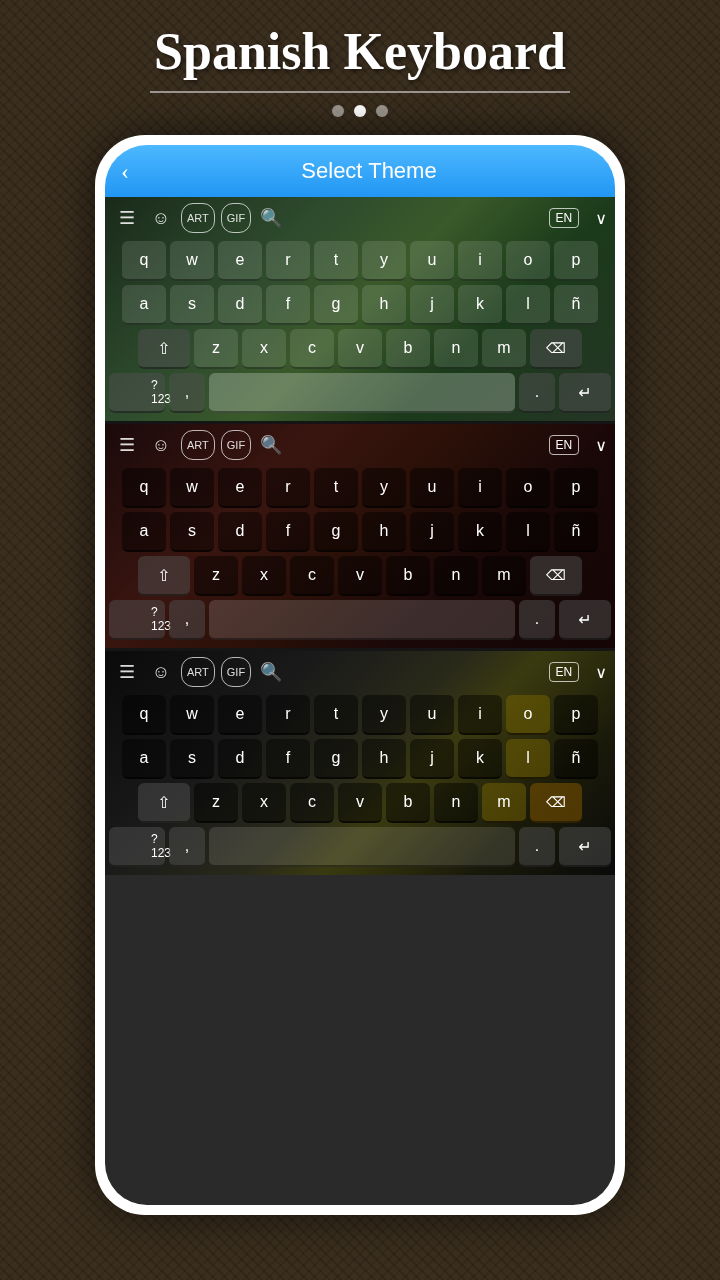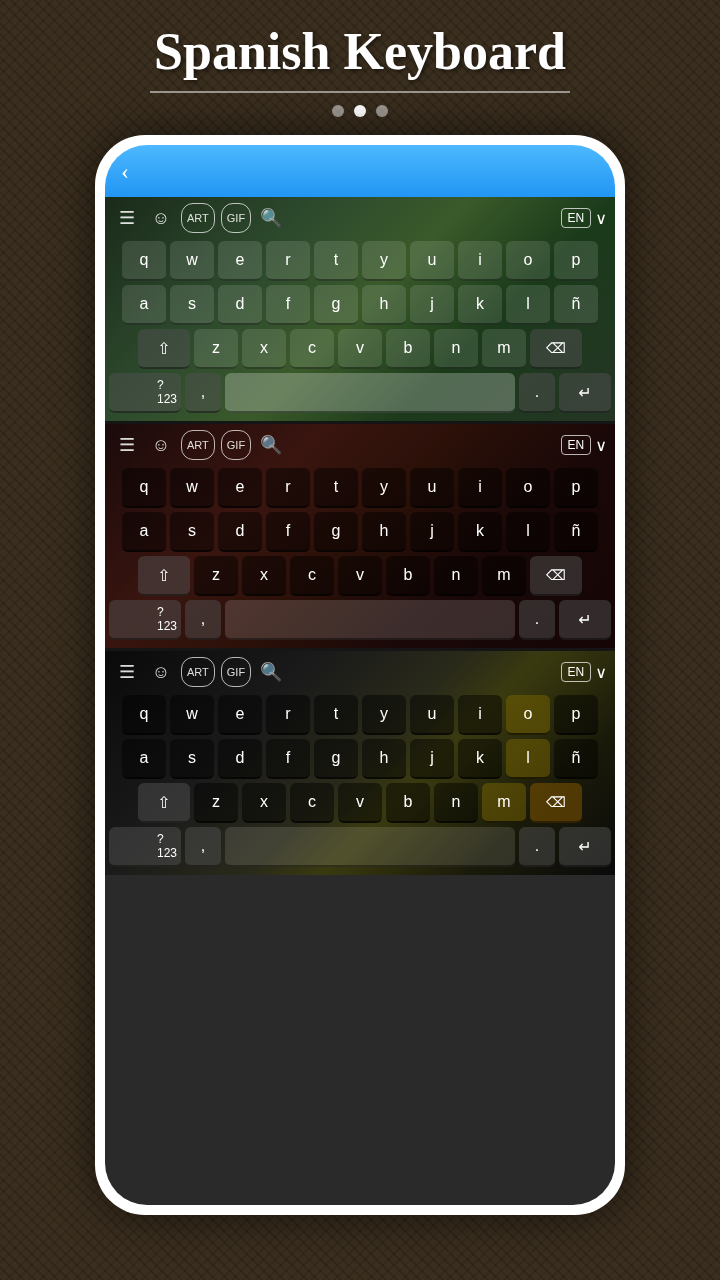--- a/index.html
+++ b/index.html
@@ -157,21 +157,21 @@
       padding: 8px 5px;
       font-size: 11px;
       color: rgba(255,255,255,0.85);
       font-family: Arial, sans-serif;
     }
 
     .kb-lang {
       margin-left: auto;
       display: flex;
       align-items: center;
-      gap: 4px;
+      gap: 16px;
     }
 
     .kb-lang-text {
       border: 1.5px solid rgba(255,255,255,0.7);
       border-radius: 4px;
       padding: 2px 6px;
       font-size: 12px;
       color: white;
       font-family: Arial, sans-serif;
     }
@@ -227,21 +227,21 @@
       max-width: none;
     }
 
     .key-backspace {
       width: 52px;
       flex: none;
       max-width: none;
     }
 
     .key-num {
-      width: 72px;
+      width: 56px;
       flex: none;
       max-width: none;
       font-size: 13px;
       padding-left: 48px;
     }
 
     .key-comma {
       width: 36px;
       flex: none;
       max-width: none;
@@ -279,20 +279,21 @@
   <div class="dot"></div>
   <div class="dot active"></div>
   <div class="dot"></div>
 </div>
 
 <div class="phone-frame">
   <div class="phone-inner">
 
     <div class="header-bar">
       <div class="back-btn">‹</div>
+      <div class="header-title">Select Theme</div>
     </div>
 
     <div class="keyboards-scroll">
 
       <div class="keyboard-theme theme-green">
         <div class="kb-toolbar">
           <div class="kb-tool-icon">☰</div>
           <div class="kb-tool-icon">☺</div>
           <div class="kb-tool-badge">ART</div>
           <div class="kb-tool-badge">GIF</div>

